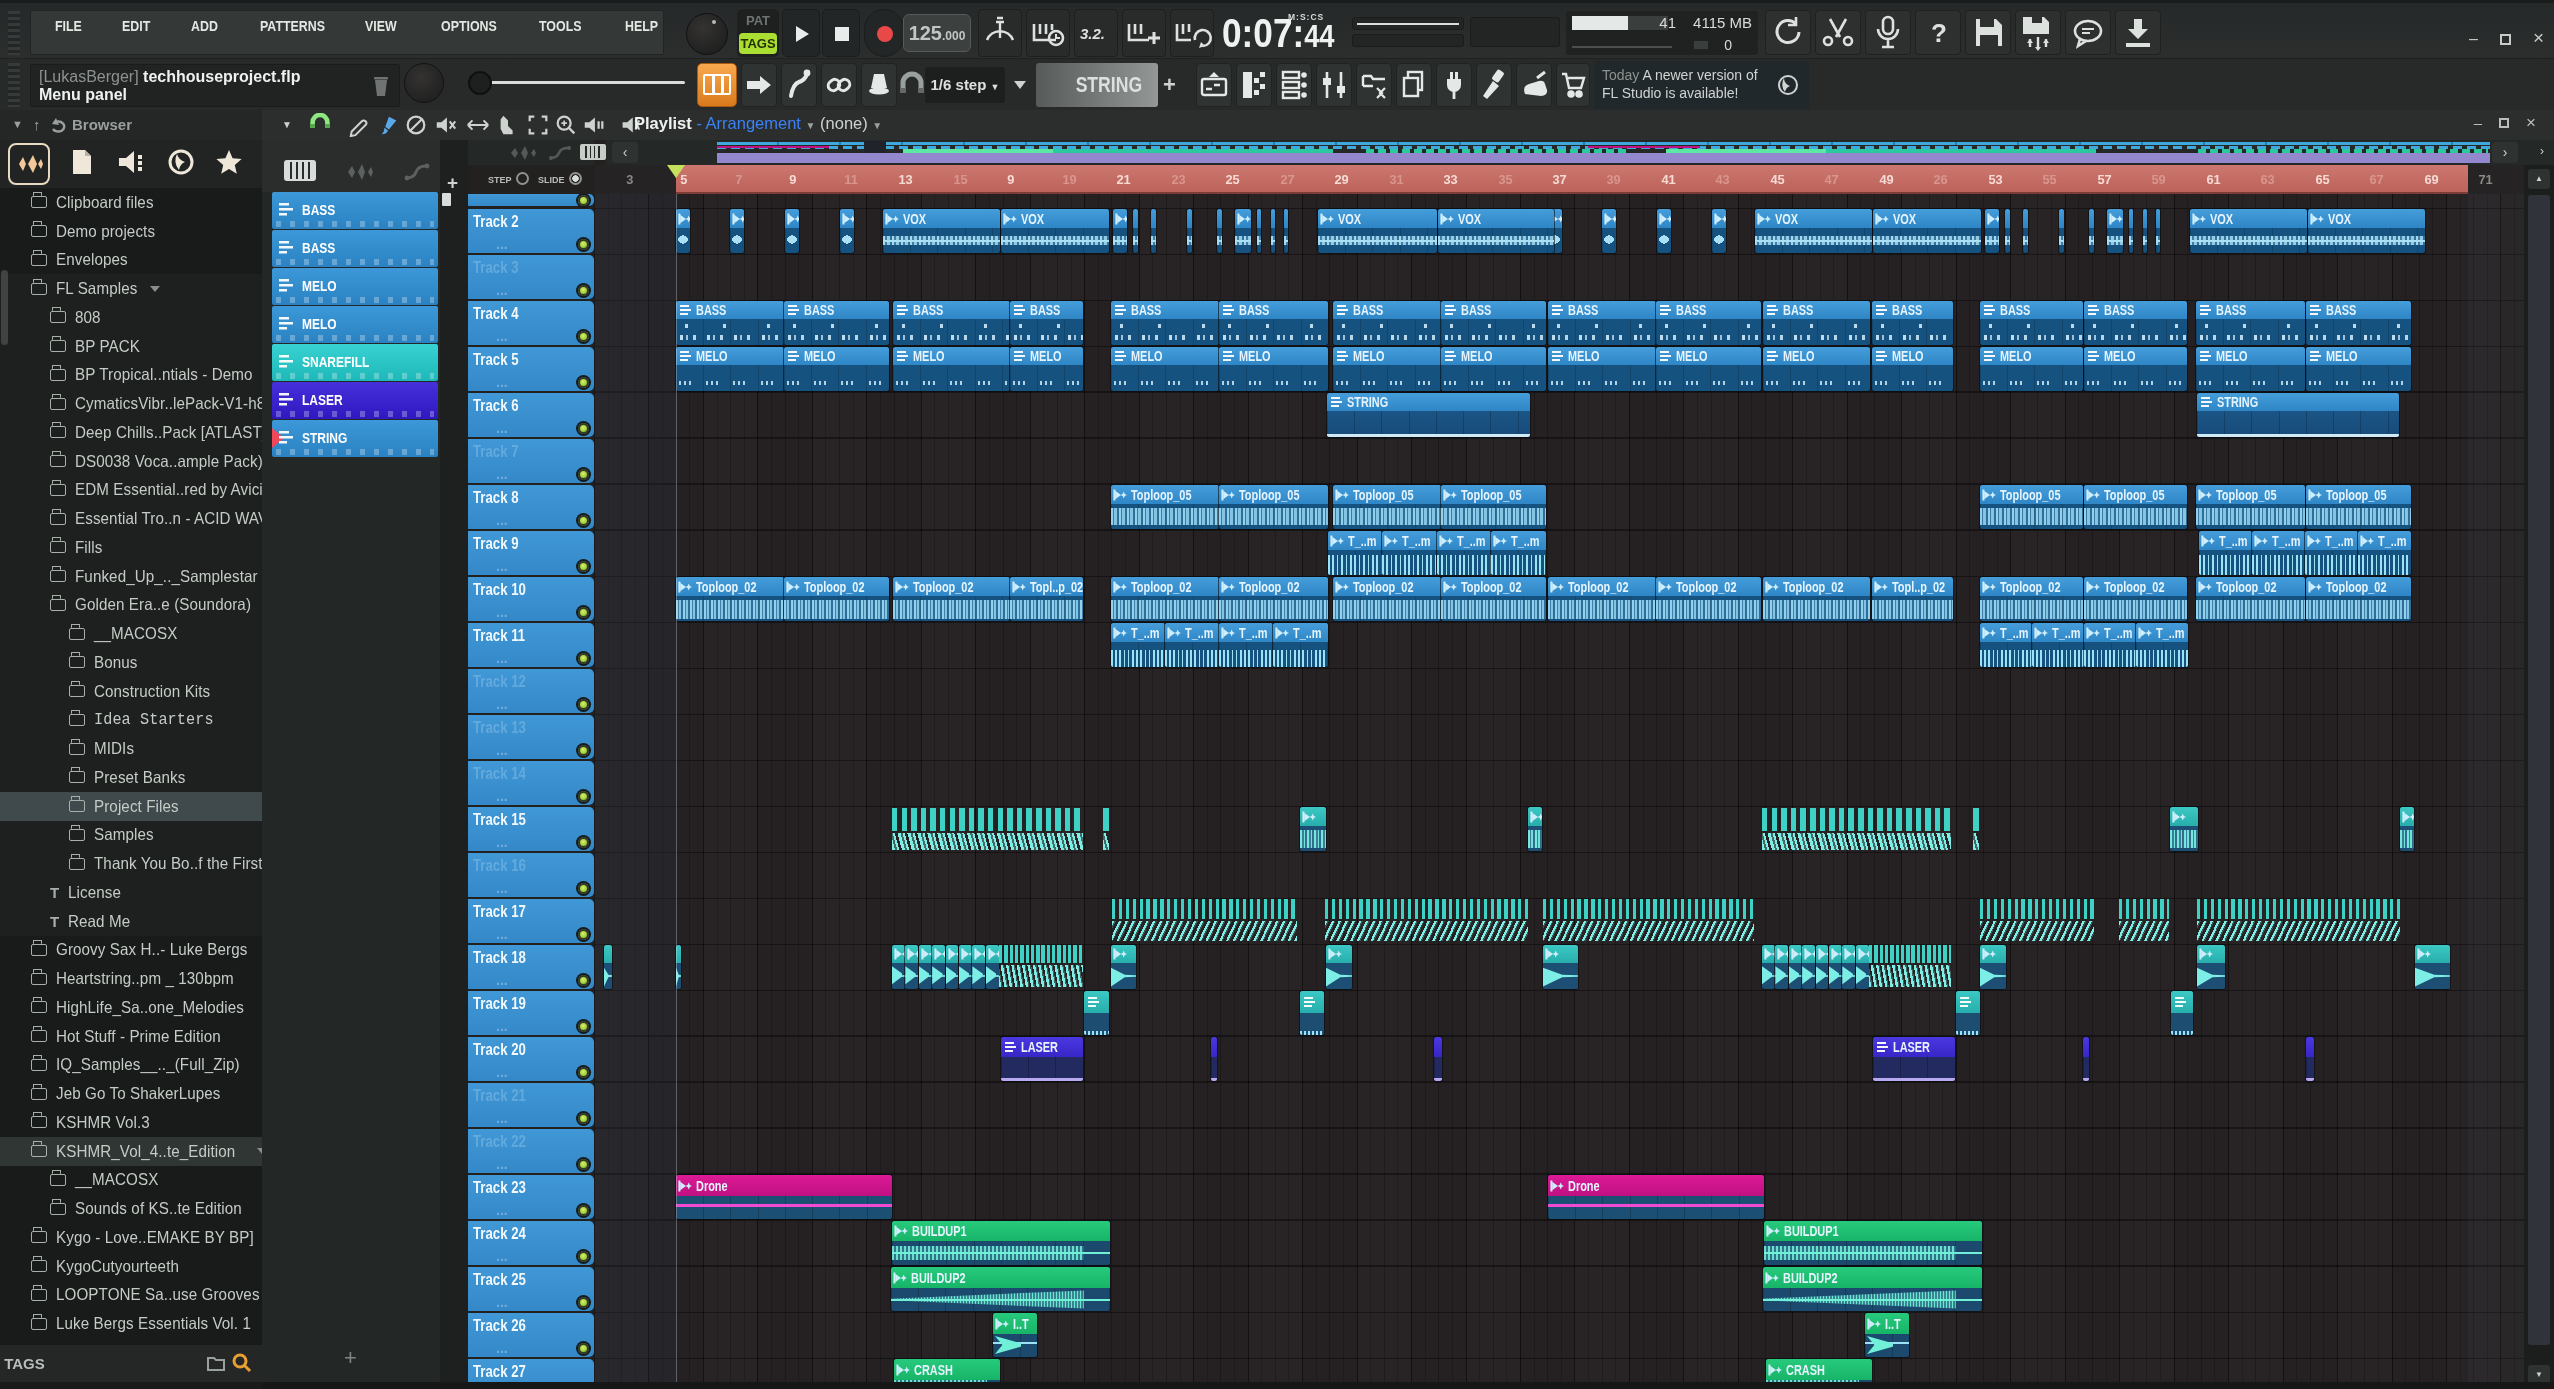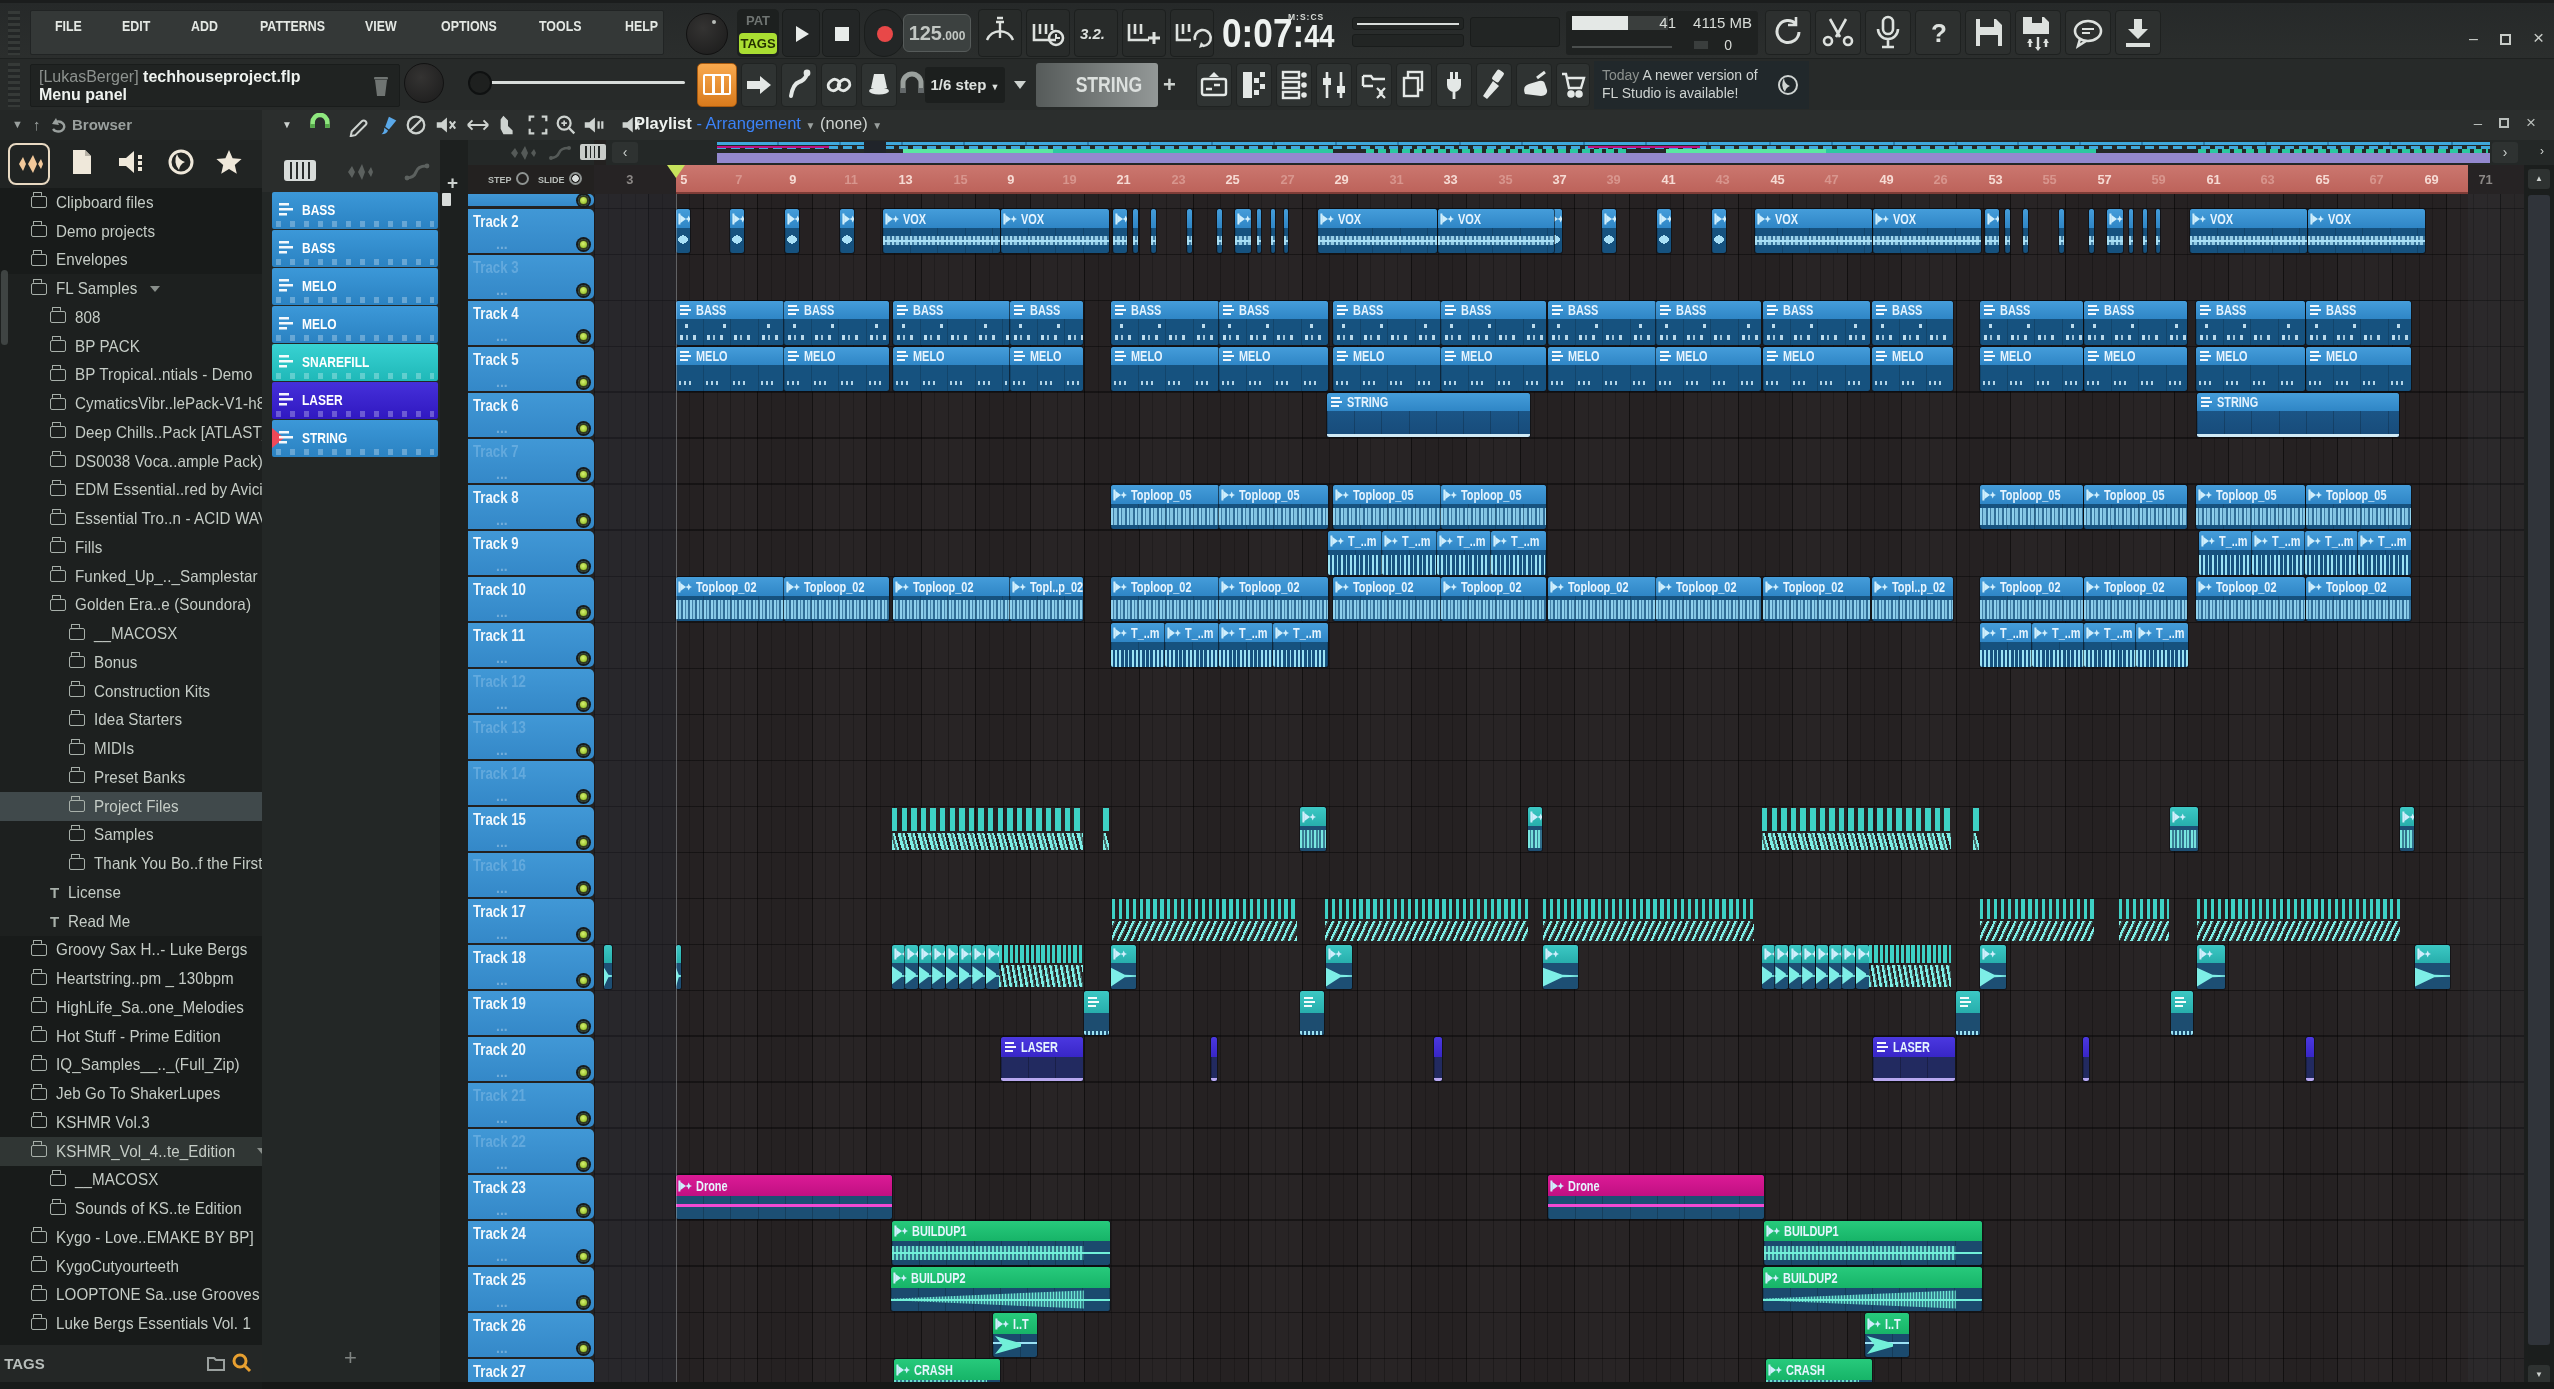--- a/index.html
+++ b/index.html
@@ -523,21 +523,21 @@
 <div class="trow" style="top:460.0px;background:#1d201f;">
           <span style="margin-left:69px"></span>
           <span class="fico"></span>
           <span class="tname">Bonus</span>
         </div>
 <div class="trow" style="top:488.8px;background:#1d201f;">
           <span style="margin-left:69px"></span>
           <span class="fico"></span>
           <span class="tname">Construction Kits</span>
         </div>
-<div class="trow" style="top:517.5px;background:#1d201f;">
+<div class="trow" style="top:517.5px;background:#1d201f;font-family:Liberation Mono, monospace;">
           <span style="margin-left:69px"></span>
           <span class="fico"></span>
           <span class="tname">Idea Starters</span>
         </div>
 <div class="trow" style="top:546.2px;background:#1d201f;">
           <span style="margin-left:69px"></span>
           <span class="fico"></span>
           <span class="tname">MIDIs</span>
         </div>
 <div class="trow" style="top:575.0px;background:#1d201f;">

